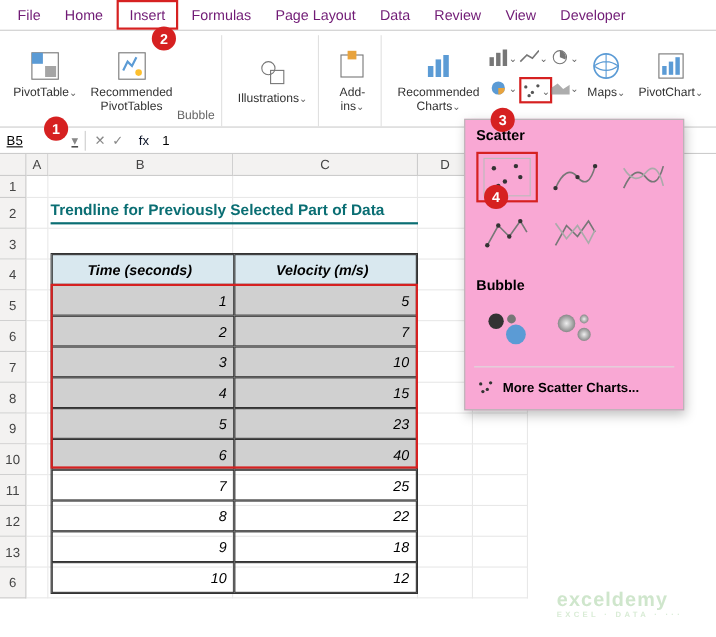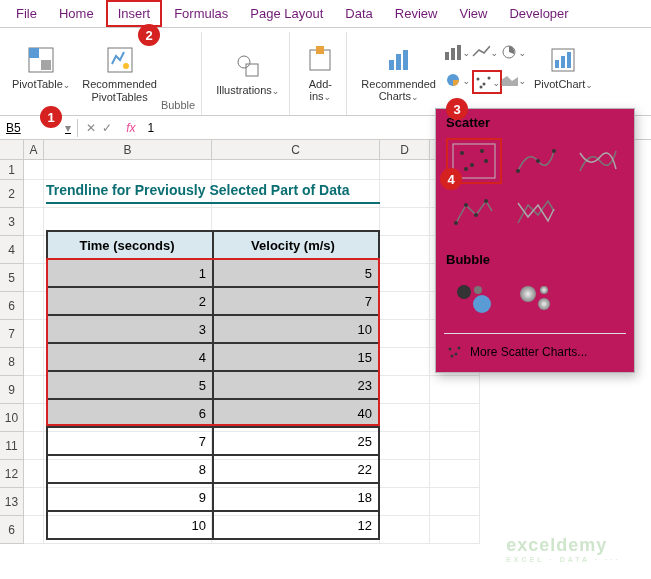--- a/index.html
+++ b/index.html
@@ -23,21 +23,21 @@
 
 .small-chart-grid { display: grid; grid-template-columns: repeat(3, 26px); grid-template-rows: repeat(2, 26px); gap: 2px; }
 .small-chart { width: 26px; height: 20px; display: flex; align-items: center; justify-content: center; cursor: pointer; }
 
 .scatter-btn { border: 2px solid #d62121; width: 30px; height: 24px; display: flex; align-items: center; justify-content: center; }
 
 
 .formula-row { display: flex; align-items: center; height: 24px; border-bottom: 1px solid #ccc; }
 .namebox { width: 78px; border-right: 1px solid #ccc; padding: 2px 6px; font-size: 12px; display: flex; align-items: center; justify-content: space-between; text-decoration: underline; }
 .fbuttons { display: flex; gap: 6px; padding: 0 8px; color: #888; }
-.fx { font-style: italic; color: #ec4899; padding: 0 6px; }
+.fx { color: #0f172a; padding: 0 6px; }
 .fvalue { padding: 0 6px; }
 
 
 .sheet { position: relative; }
 .colheaders { display: flex; margin-left: 24px; }
 .colh { background: #f3f2f1; border-right: 1px solid #ccc; border-bottom: 1px solid #ccc; text-align: center; font-size: 12px; color: #444; height: 20px; line-height: 20px; }
 .colh.a { width: 20px; }
 .colh.b { width: 168px; }
 .colh.c { width: 168px; }
 .colh.d { width: 50px; }
@@ -54,39 +54,39 @@
 .cell.c { width: 168px; }
 .cell.d { width: 50px; }
 .cell.e { width: 50px; }
 
 .row.r1 { height: 20px; } .row.r1 .rowh { line-height: 20px; } .row.r1 .cell { height: 20px; }
 
 
 .data-title { position: absolute; left: 46px; top: 42px; width: 334px; font-weight: 600; color: #0a6e73; font-size: 14px; border-bottom: 2px solid #0a6e73; padding-bottom: 4px; }
 
 .dtable { position: absolute; left: 46px; top: 90px; width: 334px; border: 1px solid #333; }
-.drow { display: flex; height: 28px; }
+.drow { display: flex; height: 28px; font-style: italic; }
 .dcell { border: 1px solid #333; padding-right: 6px; display: flex; align-items: center; justify-content: flex-end; font-size: 13px; }
 .dcell.h { background: #d9e8ef; font-weight: 600; justify-content: center; }
 .dcell.t { width: 167px; }
 .dcell.v { width: 167px; }
 .sel-overlay { position: absolute; left: 46px; top: 118px; width: 334px; height: 168px; border: 2px solid #d62121; pointer-events: none; }
 .sel-shade { background: #d0d0d0; }
 
 
 .badge { position: absolute; width: 22px; height: 22px; border-radius: 50%; background: #d62121; color: #fff; font-weight: 700; font-size: 13px; display: flex; align-items: center; justify-content: center; z-index: 50; }
 
 
-.dropdown { position: absolute; left: 435px; top: 108px; width: 200px; background: #be185d; border: 1px solid #b5b5b5; box-shadow: 2px 4px 10px rgba(0,0,0,0.25); z-index: 40; padding-bottom: 4px; }
+.dropdown { position: absolute; left: 422px; top: 108px; width: 200px; background: #f9a8d4; border: 1px solid #b5b5b5; box-shadow: 2px 4px 10px rgba(0,0,0,0.25); z-index: 40; padding-bottom: 4px; }
 .dd-title { font-weight: 600; padding: 6px 10px 4px 10px; font-size: 13px; }
 .dd-grid { display: grid; grid-template-columns: repeat(3, 56px); gap: 6px; padding: 4px 10px 10px 10px; }
 .dd-item { width: 56px; height: 46px; display: flex; align-items: center; justify-content: center; border: 1px solid transparent; cursor: pointer; }
 .dd-item.hl { border: 2px solid #d62121; }
 .dd-sep { height: 1px; background: #ddd; margin: 2px 8px; }
-.dd-more { display: flex; align-items: center; gap: 8px; padding: 8px 10px; cursor: pointer; }
+.dd-more { display: flex; align-items: center; gap: 8px; padding: 8px 10px; cursor: pointer; font-weight: bold; }
 .dd-more-icon { width: 16px; height: 16px; }
 
 .watermark { position: absolute; right: 30px; bottom: 16px; color: #cfe6cc; font-size: 18px; font-weight: 600; letter-spacing: 1px; pointer-events: none; }
 .watermark small { display: block; font-size: 7px; letter-spacing: 3px; color: #d9ecd6; }
 
 
 svg { display: block; }
 </style>
 </head>
 <body>
@@ -218,20 +218,29 @@
               <svg width="20" height="16">
                 <path d="M1 14 L1 8 L7 4 L12 9 L18 5 L18 14 Z" fill="#777" opacity="0.6"></path>
               </svg>
               <span class="chevdown"></span>
             </div>
         </div>
       </div>
       <div class="rbtn">
         <div class="rbtn-icon">
           <svg width="28" height="28">
+              <circle cx="14" cy="14" r="11" fill="none" stroke="#5b9bd5" stroke-width="1.5"></circle>
+              <path d="M3 14 Q14 6 25 14 M3 14 Q14 22 25 14 M14 3 L14 25" stroke="#5b9bd5" fill="none"></path>
+            </svg>
+        </div>
+        <div class="rbtn-label chevdown">Maps</div>
+      </div>
+      <div class="rbtn">
+        <div class="rbtn-icon">
+          <svg width="28" height="28">
               <rect x="3" y="3" width="22" height="22" fill="none" stroke="#777"></rect>
               <rect x="6" y="14" width="4" height="8" fill="#5b9bd5"></rect>
               <rect x="12" y="10" width="4" height="12" fill="#5b9bd5"></rect>
               <rect x="18" y="6" width="4" height="16" fill="#5b9bd5"></rect>
             </svg>
         </div>
         <div class="rbtn-label chevdown">PivotChart</div>
       </div>
     </div>
     <div class="rgroup-label"></div>

